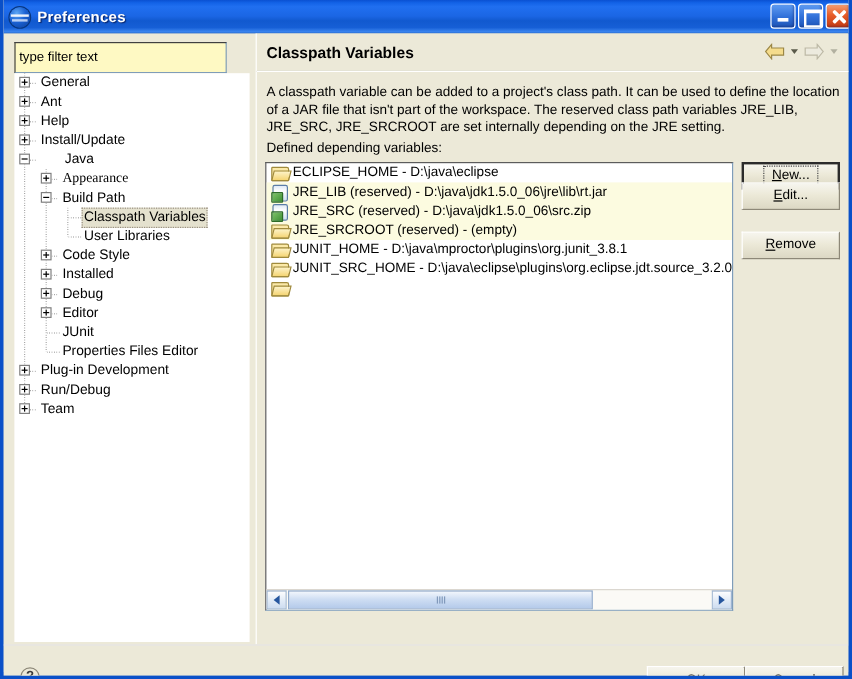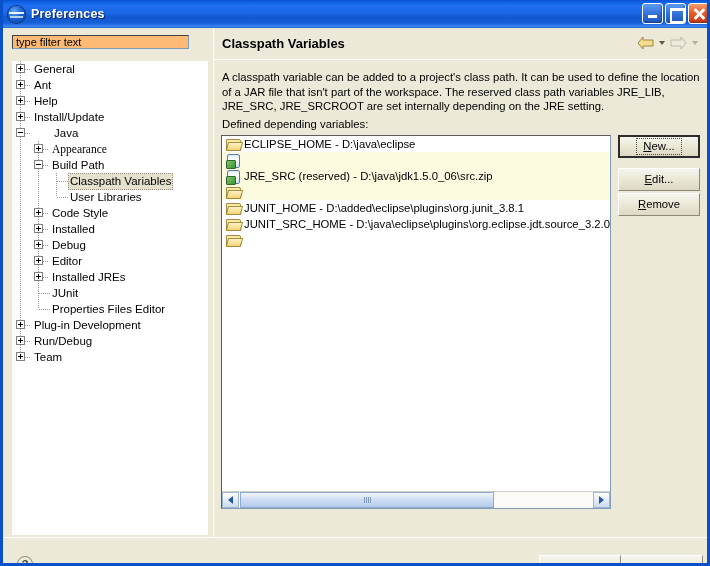--- a/index.html
+++ b/index.html
@@ -94,24 +94,24 @@
   
   #body {
     position: absolute; left: 0; top: 28px;
     width: 704px; height: 532px;
     background: #ece9d8;
   }
 
   
   #filter-input {
     position: absolute; left: 9px; top: 7px;
-    width: 177px; height: 14px;
+    width: 177px; height: 26px;
     border: 1px solid #7f9db9;
     border-top-color: #404040; border-left-color: #404040;
-    background: #fdba74;
+    background: #fef9c3;
     font-family: "Liberation Sans", sans-serif;
     font-size: 11px;
     color: #000;
     padding: 2px 3px;
     outline: none;
   }
   #tree {
     position: absolute; left: 9px; top: 33px;
     width: 196px; height: 474px;
     background: #ffffff;
@@ -461,27 +461,20 @@
         <div class="tree-row">
           <div class="vline" style="left: 8px;"></div>
           <div class="vline" style="left: 26px;"></div>
           <div class="hline" style="left: 27px; width: 9px;"></div>
           <div class="expander plus" style="left: 22px;"></div>
           <div class="tree-label" style="left: 38px;">Editor</div>
         </div>
         <div class="tree-row">
           <div class="vline" style="left: 8px;"></div>
           <div class="vline" style="left: 26px;"></div>
-          <div class="hline" style="left: 27px; width: 9px;"></div>
-          <div class="expander plus" style="left: 22px;"></div>
-          <div class="tree-label" style="left: 38px;">Installed JREs</div>
-        </div>
-        <div class="tree-row">
-          <div class="vline" style="left: 8px;"></div>
-          <div class="vline" style="left: 26px;"></div>
           <div class="hline" style="left: 27px; width: 11px;"></div>
           <div class="tree-label" style="left: 38px;">JUnit</div>
         </div>
         <div class="tree-row">
           <div class="vline" style="left: 8px;"></div>
           <div class="vline half" style="left: 26px;"></div>
           <div class="hline" style="left: 27px; width: 11px;"></div>
           <div class="tree-label" style="left: 38px;">Properties Files Editor</div>
         </div>
         <div class="tree-row">
@@ -531,31 +524,33 @@
 
       <div id="listbox">
         <div id="list-inner">
           <div id="reserved-band"></div>
         <div class="lrow">
               <div class="ic ic-folder"></div>
               <div class="lrow-label">ECLIPSE_HOME - D:\java\eclipse</div>
             </div>
             <div class="lrow">
               <div class="ic ic-jar"></div>
+              <div class="lrow-label">JRE_LIB (reserved) - D:\java\jdk1.5.0_06\jre\lib\rt.jar</div>
             </div>
             <div class="lrow">
               <div class="ic ic-jar"></div>
               <div class="lrow-label">JRE_SRC (reserved) - D:\java\jdk1.5.0_06\src.zip</div>
             </div>
             <div class="lrow">
               <div class="ic ic-folder"></div>
+              <div class="lrow-label">JRE_SRCROOT (reserved) - (empty)</div>
             </div>
             <div class="lrow">
               <div class="ic ic-folder"></div>
-              <div class="lrow-label">JUNIT_HOME - D:\added\eclipse\plugins\org.junit_3.8.1</div>
+              <div class="lrow-label">JUNIT_HOME - D:\java\mproctor\plugins\org.junit_3.8.1</div>
             </div>
             <div class="lrow">
               <div class="ic ic-folder"></div>
               <div class="lrow-label">JUNIT_SRC_HOME - D:\java\eclipse\plugins\org.eclipse.jdt.source_3.2.0.v200</div>
             </div>
             <div class="lrow selected">
               <div class="ic ic-folder"></div>
             </div>
           </div>
         <div id="hscroll">
@@ -575,21 +570,21 @@
           <div class="sb-arrow sb-right">
               <i></i>
             </div>
         </div>
       </div>
 
       <div id="side-buttons">
           <div class="sidebtn focused" style="top: 107px;">
             <span class="btn-inner"><span class="mn">N</span>ew...</span>
           </div>
-          <div class="sidebtn" style="top: 140px;">
+          <div class="sidebtn" style="top: 124px;">
             <span class="btn-inner"><span class="mn">E</span>dit...</span>
           </div>
           <div class="sidebtn" style="top: 165px;">
             <span class="btn-inner"><span class="mn">R</span>emove</span>
           </div>
         </div>
     </div>
 
     <div id="bottom-sep"></div>
     <div id="help-icon">?</div>

